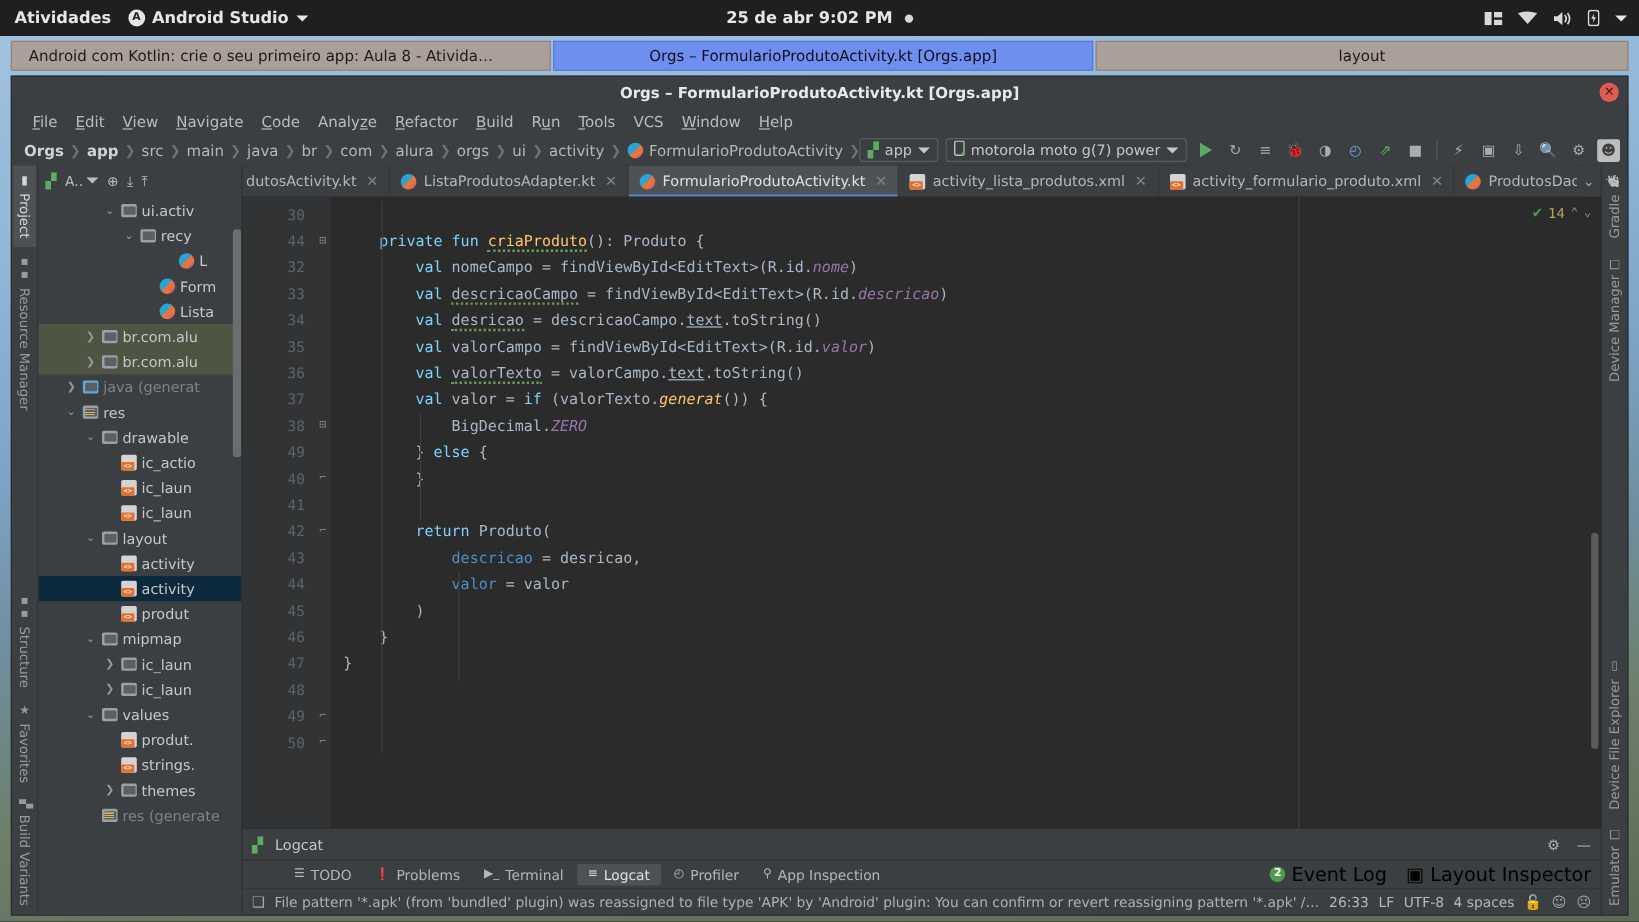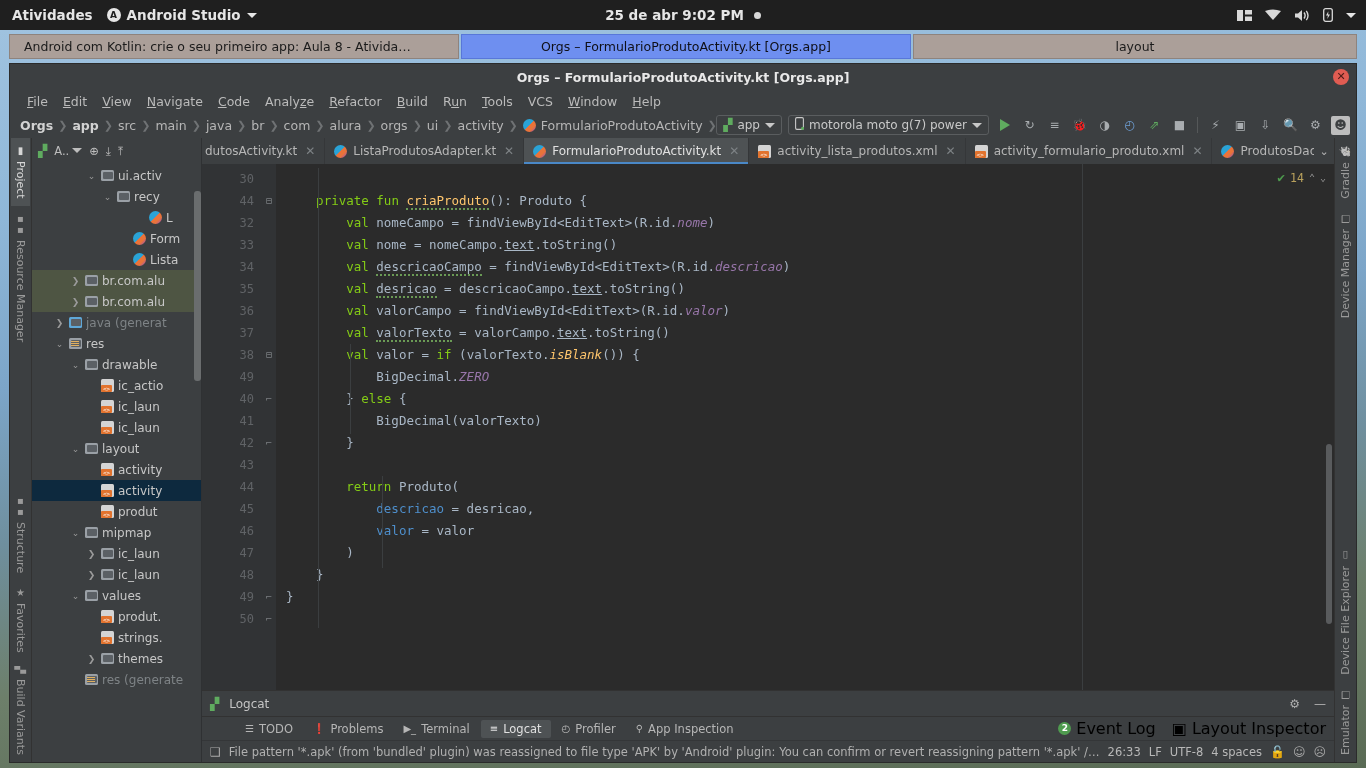--- a/index.html
+++ b/index.html
@@ -232,21 +232,21 @@
     color: #7b7f82; font-size: 10px; text-align: center;
     font-family:"DejaVu Sans Mono",monospace;
   }
   .fline { height: 22px; line-height: 22px; }
   .code {
     flex: 1; padding-top: 4px; position: relative; overflow: hidden;
     font-family: "DejaVu Sans Mono", monospace; font-size: 12.5px;
     color: #a9b7c6; background: #2b2b2b;
   }
   .cline { height: 22px; line-height: 22px; white-space: pre; padding-left: 10px; }
-  .k  { color: #84cc16; }          
+  .k  { color: #7dd3fc; }          
   .fn { color: #ffc66d; }
   .prop { color: #9876aa; font-style: italic; }
   .named { color: #4e8fcc; }
   .ul { text-decoration: underline; }
   .sq { border-bottom: 2px dotted #6a9a55; }
   .ital { font-style: italic; }
   .indent-guide {
     position: absolute; top: 4px; width: 1px; background: #3b3e40;
   }
   .right-margin {
@@ -724,29 +724,27 @@
             <div class="scroll-v"></div>
             <div class="inspect-widget">
               <span class="chk">✔</span>
               <span class="cnt">14</span>
               <span class="chev">⌃</span>
               <span class="chev">⌄</span>
             </div>
           <div class="cline"></div>
               <div class="cline">    <span class="k">private</span> <span class="k">fun</span> <span class="fn"><span class="sq">criaProduto</span></span>(): Produto {</div>
               <div class="cline">        <span class="k">val</span> nomeCampo = findViewById&lt;EditText&gt;(R.id.<span class="prop">nome</span>)</div>
-              <div class="cline">        <span class="k">val</span> nome = nomeCampo.<span class="ul">text</span>.toString()</div>
               <div class="cline">        <span class="k">val</span> <span class="sq">descricaoCampo</span> = findViewById&lt;EditText&gt;(R.id.<span class="prop">descricao</span>)</div>
               <div class="cline">        <span class="k">val</span> <span class="sq">desricao</span> = descricaoCampo.<span class="ul">text</span>.toString()</div>
               <div class="cline">        <span class="k">val</span> valorCampo = findViewById&lt;EditText&gt;(R.id.<span class="prop">valor</span>)</div>
               <div class="cline">        <span class="k">val</span> <span class="sq">valorTexto</span> = valorCampo.<span class="ul">text</span>.toString()</div>
-              <div class="cline">        <span class="k">val</span> valor = <span class="k">if</span> (valorTexto.<span class="fn"><span class="ital">isBlank</span></span>()) {</div>
+              <div class="cline">        <span class="k">val</span> valor = <span class="k">if</span> (valorTexto.<span class="fn"><span class="ital">generat</span></span>()) {</div>
               <div class="cline">            BigDecimal.<span class="prop">ZERO</span></div>
               <div class="cline">        } <span class="k">else</span> {</div>
-              <div class="cline">            BigDecimal(valorTexto)</div>
               <div class="cline">        }</div>
               <div class="cline"></div>
               <div class="cline">        <span class="k">return</span> Produto(</div>
               <div class="cline">            <span class="named">descricao</span> = desricao,</div>
               <div class="cline">            <span class="named">valor</span> = valor</div>
               <div class="cline">        )</div>
               <div class="cline">    }</div>
               <div class="cline">}</div>
             </div>
         </div>

